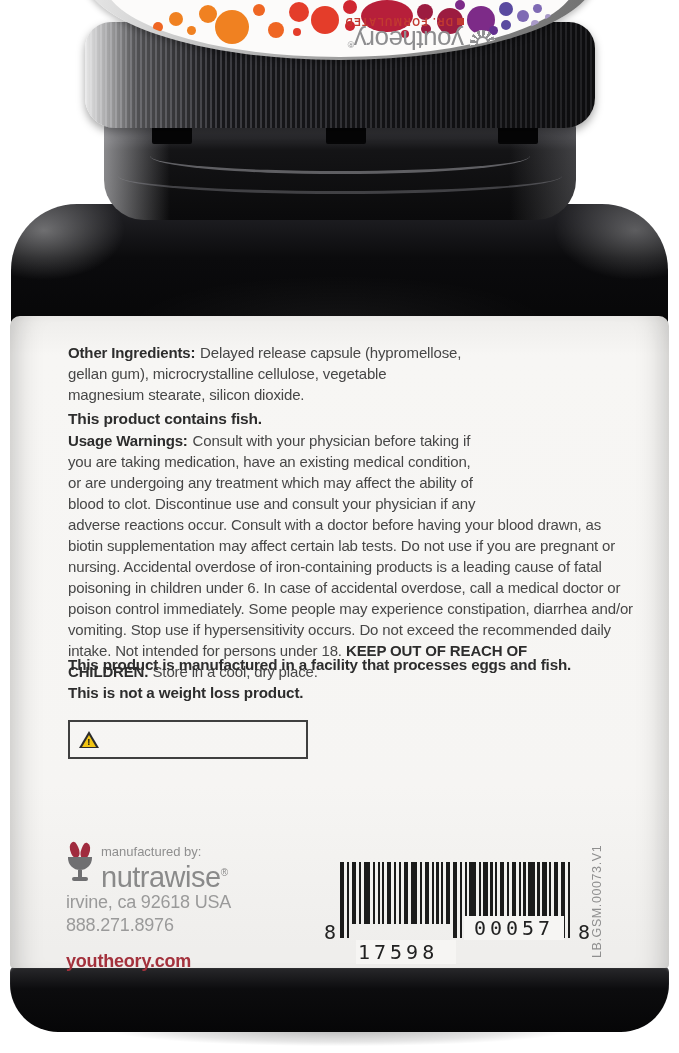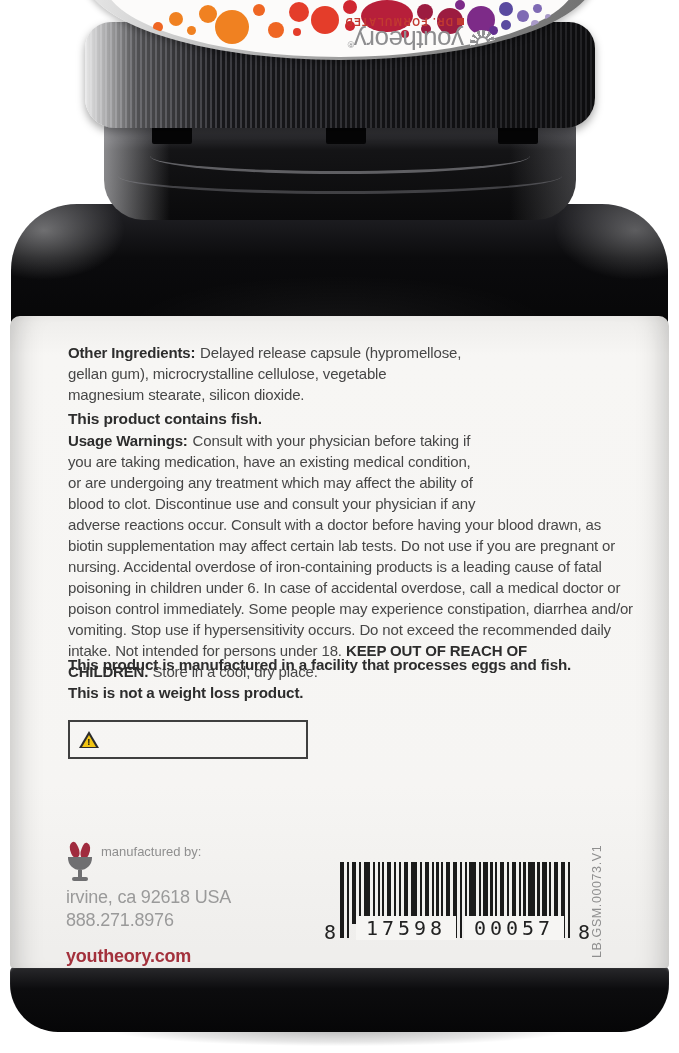--- a/index.html
+++ b/index.html
@@ -116,21 +116,21 @@
 
   
   .barcode{position:absolute;left:320px;top:546px;width:252px;height:92px;}
   .bars{position:absolute;left:10px;top:0;height:80px;white-space:nowrap;}
   .bar{display:inline-block;background:#1b1b1b;height:62px;vertical-align:top;}
   .bar.tall{height:76px;}
   .bc-digits{position:absolute;top:54px;left:0;width:100%;font-family:"DejaVu Sans Mono",monospace;
     font-size:20px;color:#222;}
   .bc-d{position:absolute;background:#f6f5f3;padding:0 2px;}
   .bc-left{left:-8px;top:4px;background:transparent;}
-  .bc-g1{left:26px;width:100px;text-align:center;letter-spacing:4px;}
+  .bc-g1{left:26px;width:100px;text-align:left;letter-spacing:4px;margin-top:24px;}
   .bc-g2{left:134px;width:100px;text-align:center;letter-spacing:4px;}
   .bc-right{left:246px;top:4px;background:transparent;}
   .side-code{position:absolute;left:580px;top:520px;height:122px;
     writing-mode:vertical-rl;transform:rotate(180deg);
     font-size:12.5px;color:#8f8f8f;letter-spacing:.6px;}
 </style>
 </head>
 <body>
 
 <div class="stage">
@@ -216,20 +216,21 @@
       <div class="mfr-row">
         <span class="goblet">
           <span class="leaf leaf1"></span>
             <span class="leaf leaf2"></span>
           <span class="bowl"></span>
             <span class="stem"></span>
             <span class="gbase"></span>
         </span>
         <span>
           <div class="mfr-intro">manufactured by:</div>
+          <div class="mfr-name"><span>nutrawise</span><span class="reg">®</span></div>
         </span>
       </div>
       <div class="mfr-addr">
         <div>irvine, ca 92618 USA</div>
         <div>888.271.8976</div>
       </div>
       <div class="mfr-site">youtheory.com</div>
     </div>
 
     <div class="barcode">

